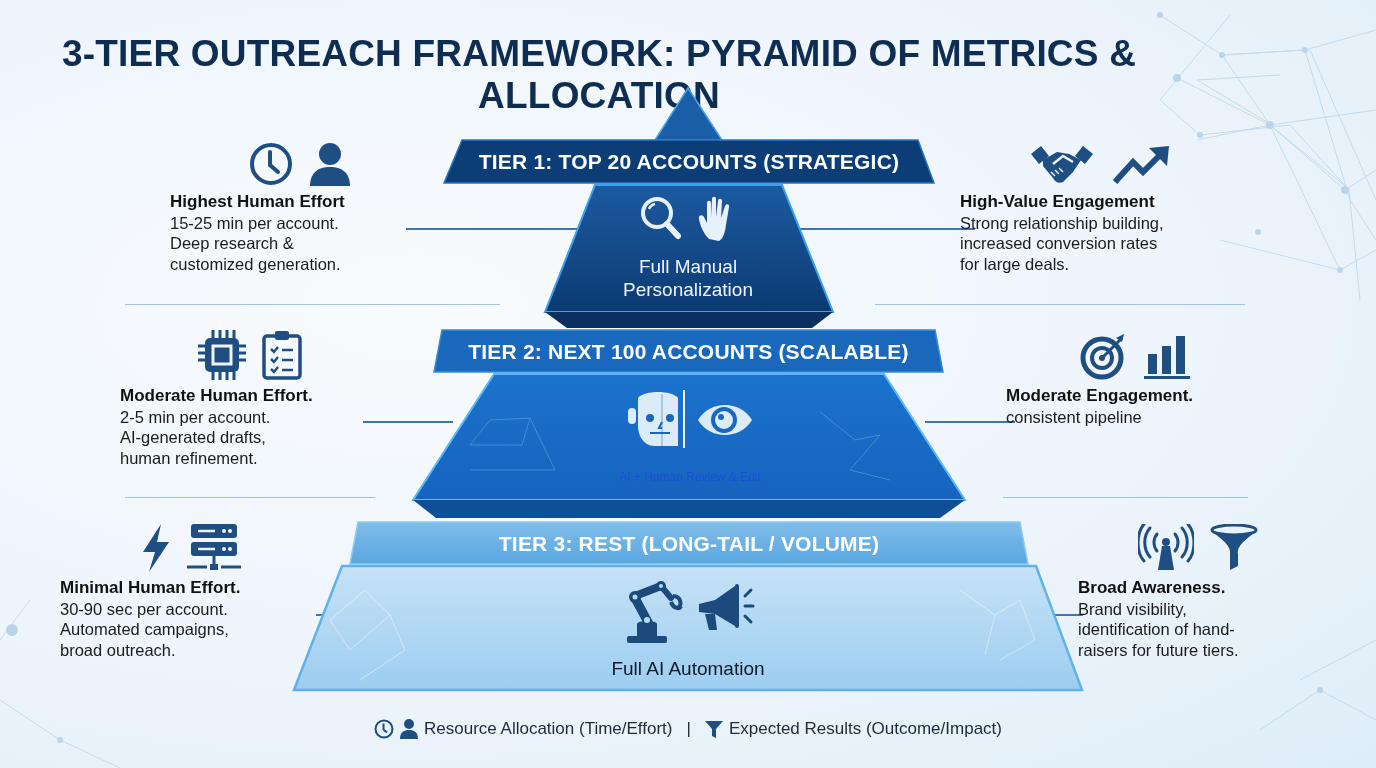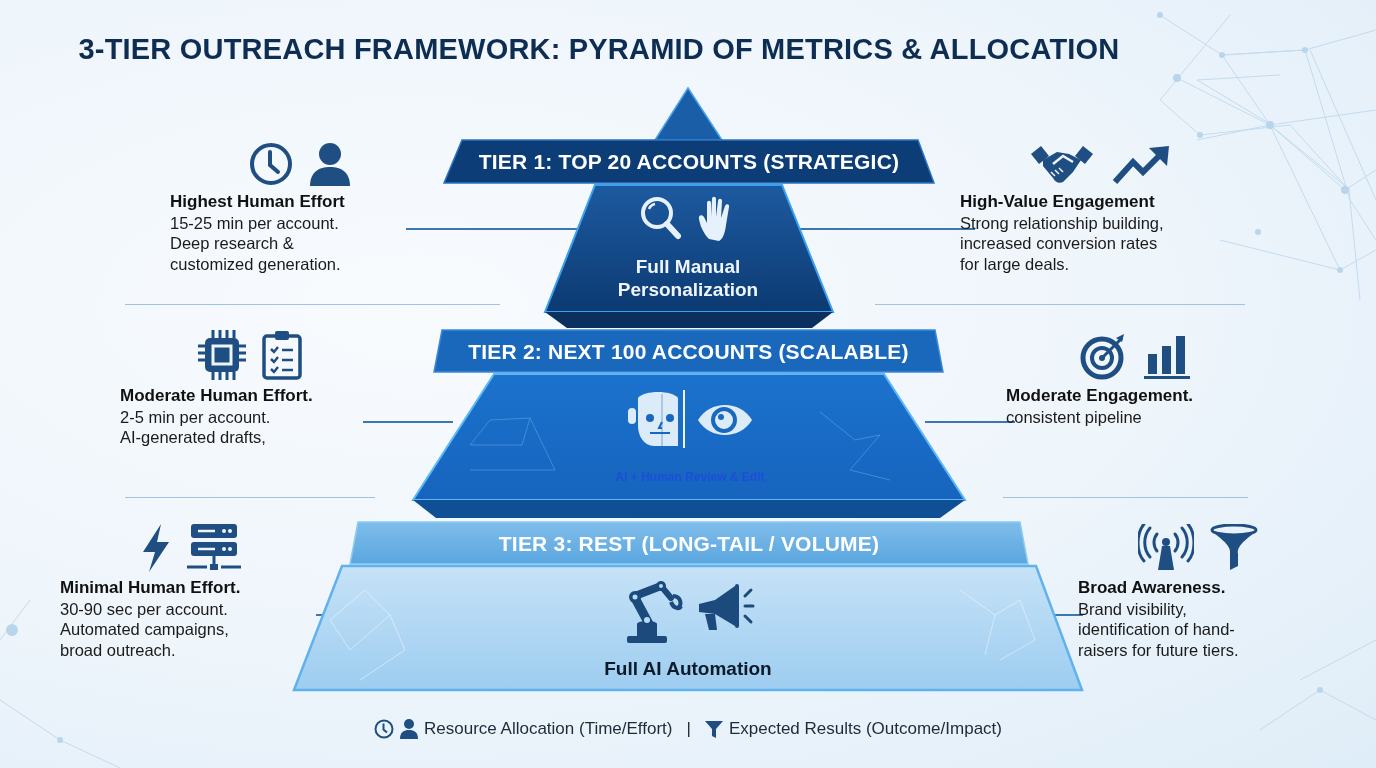--- a/index.html
+++ b/index.html
@@ -4,31 +4,31 @@
 <style>
   html, body { margin:0; padding:0; }
   body {
     width:1376px; height:768px; overflow:hidden; position:relative;
     font-family:"Liberation Sans", sans-serif;
     background: radial-gradient(ellipse at 30% 40%, #f8fbfe 0%, #eef5fb 55%, #dfedf8 100%);
   }
   .network { position:absolute; left:0; top:0; width:1376px; height:768px; }
   .title {
     position:absolute; left:0; width:1198px; top:33px; text-align:center;
-    font-size:29px; font-weight:700; color:#0e2d52; letter-spacing:0.2px;
+    font-size:37px; font-weight:700; color:#0e2d52; letter-spacing:0.2px;
   }
   .connector { position:absolute; height:2px; background:#3c78b0; }
   .sep { position:absolute; height:1px; background:#9ec3e3; }
   .pyr { position:absolute; left:0; top:0; width:1376px; height:768px; }
   .banner-text {
     position:absolute; text-align:center; font-weight:700; color:#ffffff;
     font-size:21px; letter-spacing:0.2px;
   }
   .body-text {
-    position:absolute; text-align:center; font-weight:700; font-size:19px; line-height:23px;
+    position:absolute; text-align:center; font-weight:400; font-size:19px; line-height:23px;
   }
   .side {
     position:absolute; text-align:left; font-size:16.5px; line-height:20.5px; color:#1b1b1b;
   }
   .side .head { font-weight:700; font-size:17px; color:#111; }
   .icon-row { display:flex; justify-content:center; gap:16px; margin-bottom:6px; height:48px; align-items:flex-end; }
   .icon { display:inline-block; }
   .center-icons { position:absolute; display:flex; gap:14px; justify-content:center; }
   .legend {
     position:absolute; left:0; width:1376px; top:719px; display:flex; justify-content:center; align-items:center;
@@ -273,20 +273,21 @@
         <path d="M9 29 L12 32 L16 27"></path>
           <line x1="20" y1="30" x2="31" y2="30"></line>
         <path d="M9 39 L12 42 L16 37"></path>
           <line x1="20" y1="40" x2="31" y2="40"></line>
       </g>
     </svg>
   </div>
   <div class="head">Moderate Human Effort.</div>
   <div>2-5 min per account.</div>
   <div>AI-generated drafts,</div>
+  <div>human refinement.</div>
 </div>
 
 <div class="side" style="left:1006px;width:260px;top:332px;">
   <div class="icon-row">
     <svg width="48" height="48" viewBox="0 0 48 48">
       <circle cx="22" cy="26" r="19" fill="none" stroke="#1f4e82" stroke-width="5"></circle>
       <circle cx="22" cy="26" r="10" fill="none" stroke="#1f4e82" stroke-width="4"></circle>
       <circle cx="22" cy="26" r="3" fill="#1f4e82"></circle>
       <line x1="22" y1="26" x2="42" y2="6" stroke="#1f4e82" stroke-width="3"></line>
       <path d="M36 6 L44 2 L42 10 Z" fill="#1f4e82"></path>

